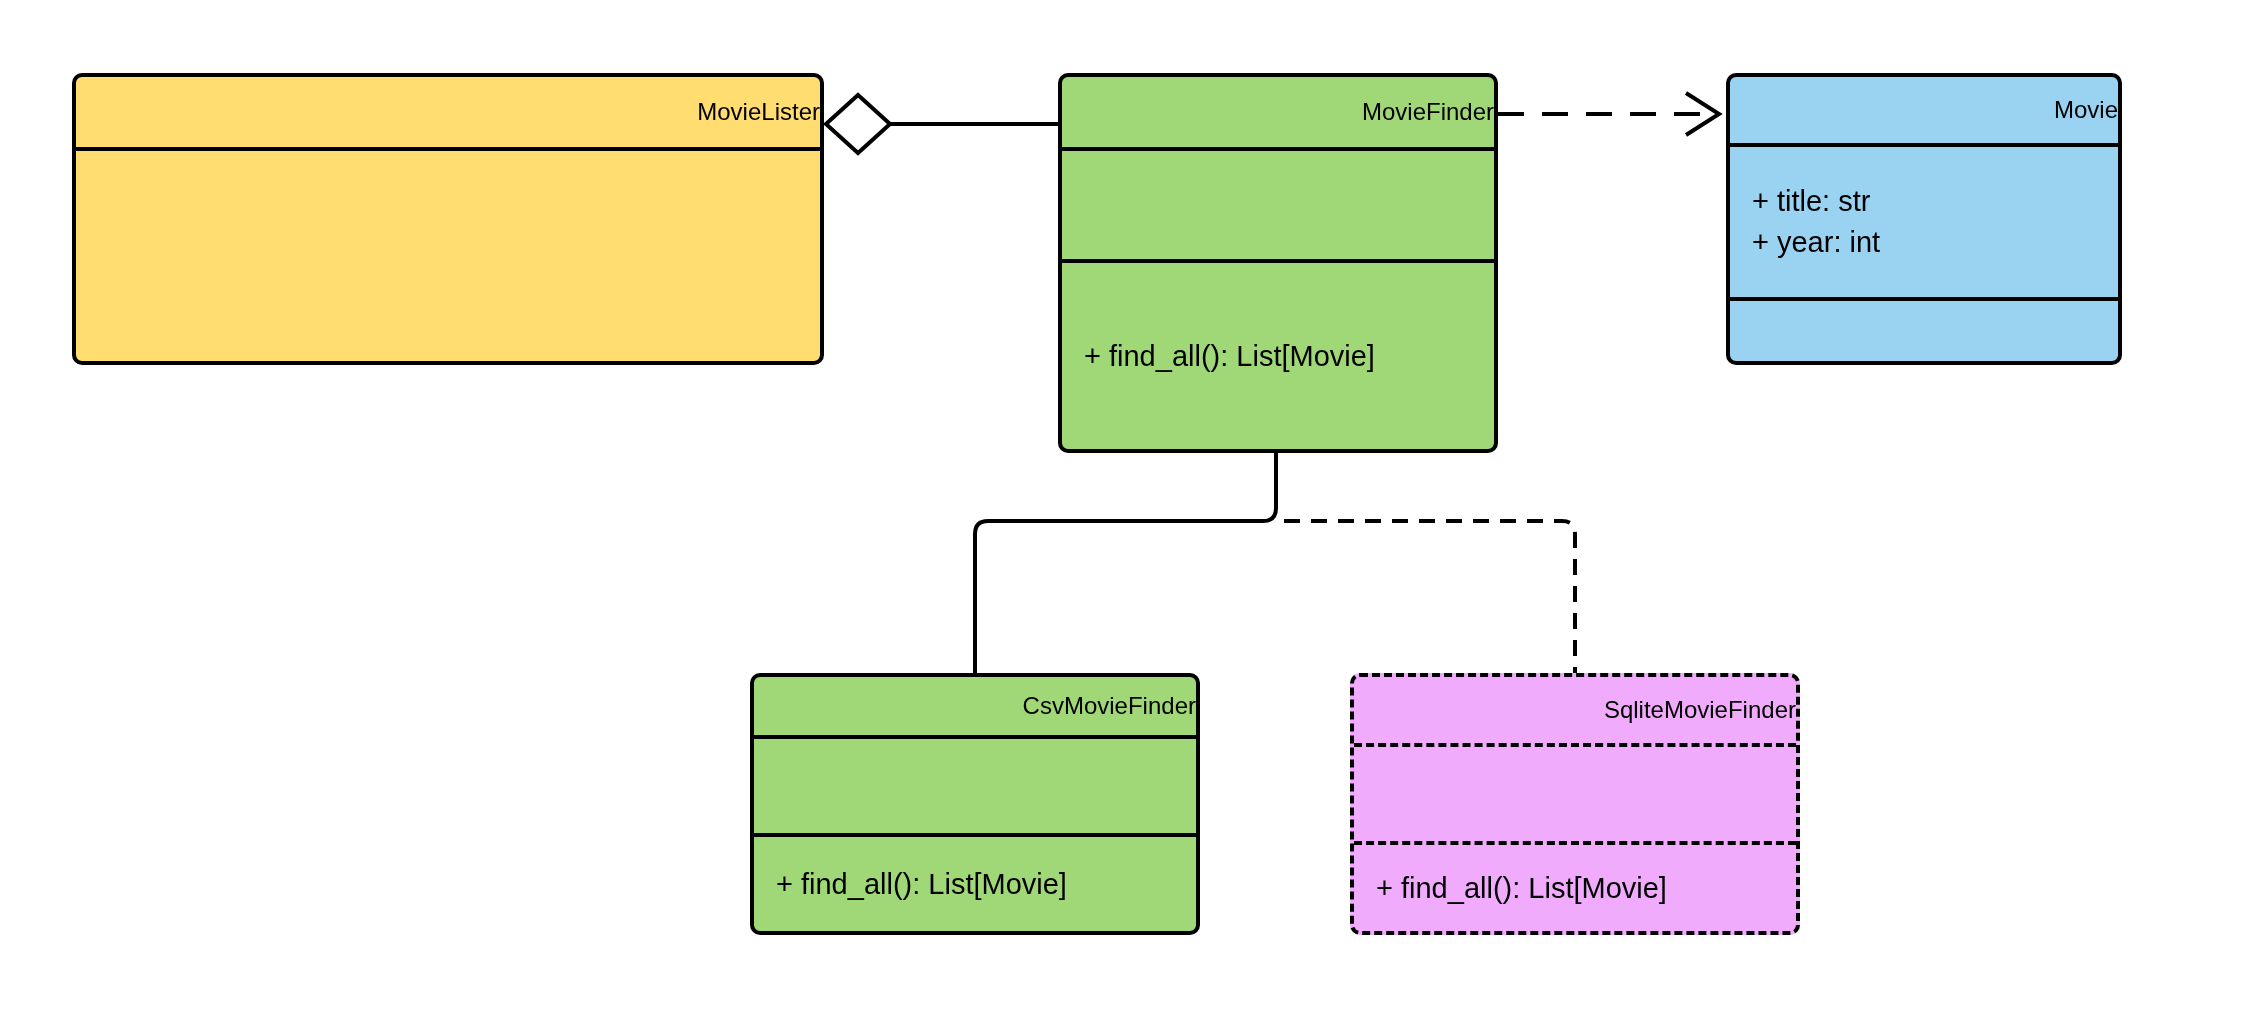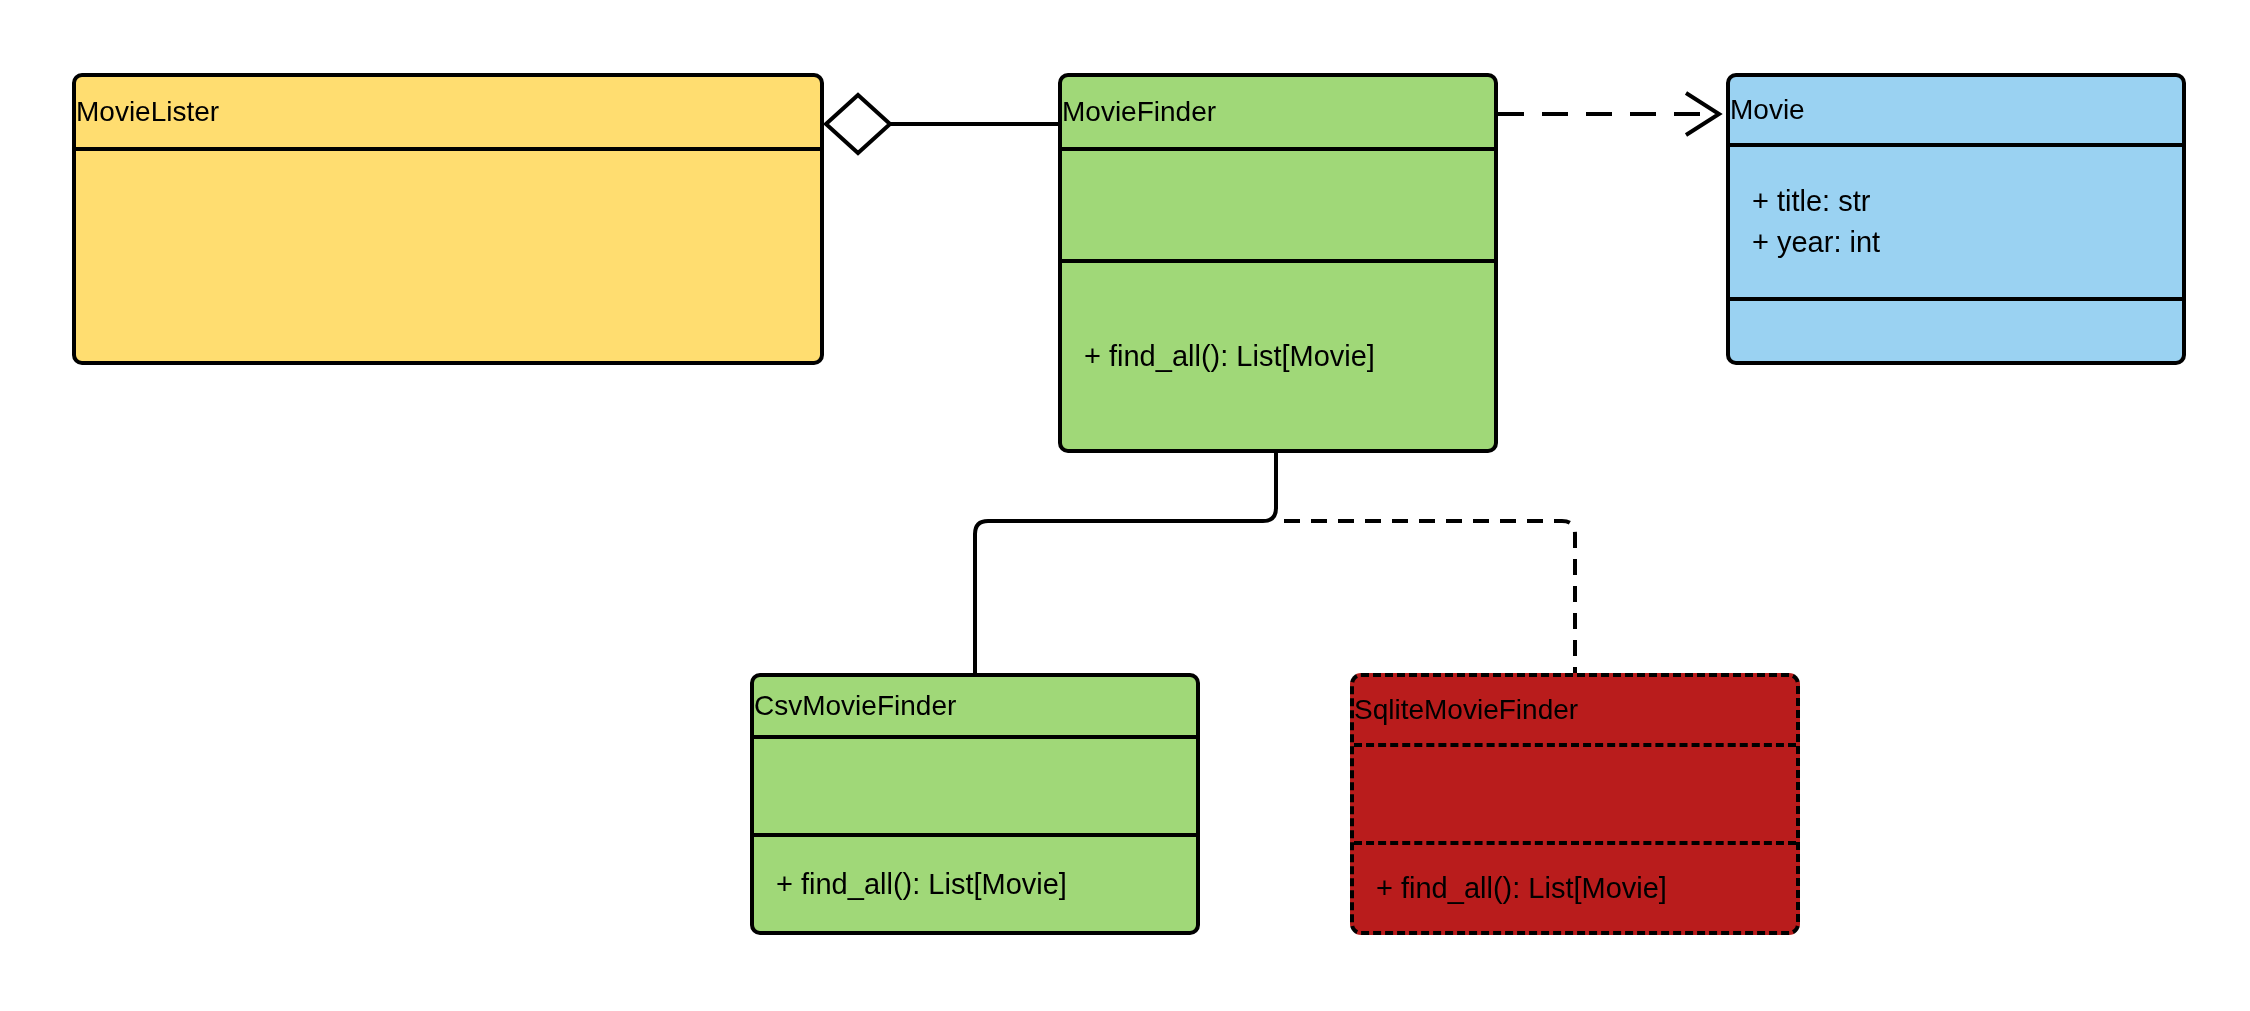--- a/index.html
+++ b/index.html
@@ -28,31 +28,31 @@
     box-sizing: border-box;
     border: 4px solid #000000;
     border-radius: 10px;
     display: flex;
     flex-direction: column;
     overflow: hidden;
   }
   .uml-class.fill-yellow { background: #FFDD70; }
   .uml-class.fill-green  { background: #A0D878; }
   .uml-class.fill-blue   { background: #9AD2F2; }
-  .uml-class.fill-pale   { background: #b91c1c; border-radius: 11px; }
+  .uml-class.fill-pale   { background: #f0abfc; }
   .uml-class.dashed { border-style: dashed; }
   .compartment {
     box-sizing: border-box;
     flex: 0 0 auto;
   }
   .compartment.title {
     display: flex;
     align-items: center;
-    justify-content: flex-start;
-    font-size: 28px;
+    justify-content: flex-end;
+    font-size: 24px;
   }
   .compartment.attrs,
   .compartment.methods {
     border-top: 4px solid #000000;
     display: flex;
     flex-direction: column;
     justify-content: center;
     padding-left: 22px;
     padding-right: 8px;
     font-size: 29px;
@@ -67,21 +67,21 @@
 
   
   #box-movielister { left: 72px;  top: 73px;  width: 752px; height: 292px; }
   #box-movielister .title { height: 70px; }
   #box-movielister .attrs { height: 94px; }
 
   #box-moviefinder { left: 1058px; top: 73px; width: 440px; height: 380px; }
   #box-moviefinder .title { height: 70px; }
   #box-moviefinder .attrs { height: 112px; }
 
-  #box-movie { left: 1726px; top: 73px; width: 460px; height: 292px; }
+  #box-movie { left: 1726px; top: 73px; width: 396px; height: 292px; }
   #box-movie .title { height: 66px; }
   #box-movie .attrs { height: 154px; }
 
   #box-csvmoviefinder { left: 750px; top: 673px; width: 450px; height: 262px; }
   #box-csvmoviefinder .title { height: 58px; }
   #box-csvmoviefinder .attrs { height: 98px; }
 
   #box-sqlitemoviefinder { left: 1350px; top: 673px; width: 450px; height: 262px; }
   #box-sqlitemoviefinder .title { height: 66px; }
   #box-sqlitemoviefinder .attrs { height: 98px; }

